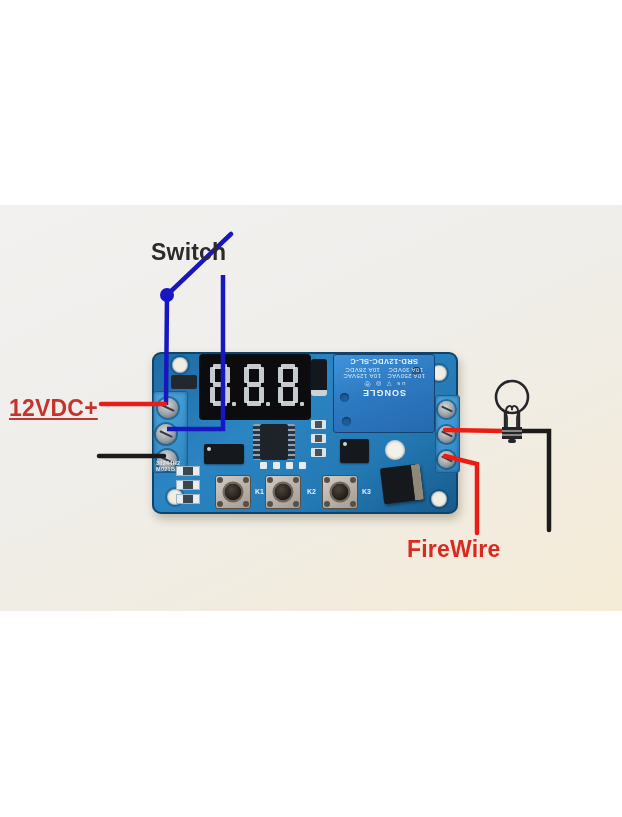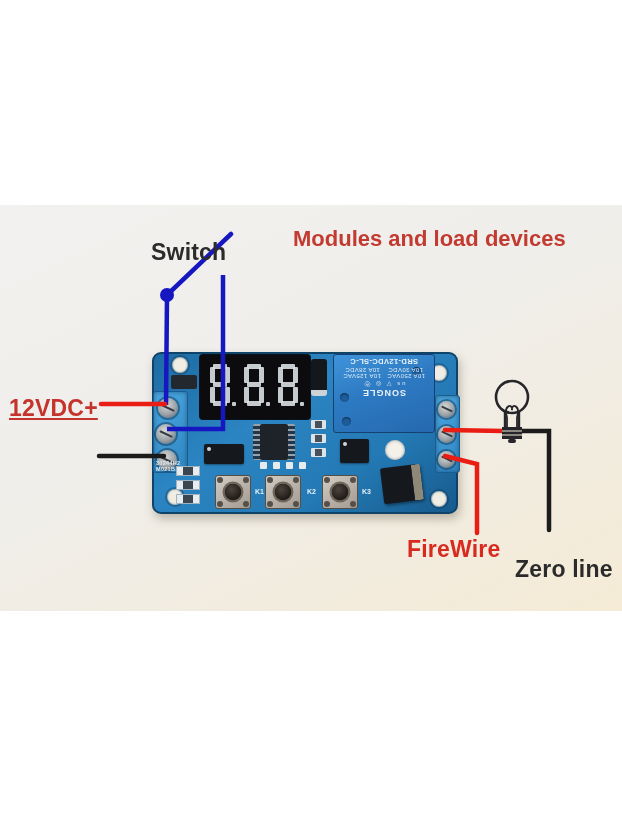--- a/index.html
+++ b/index.html
@@ -98,25 +98,23 @@
 
   .wires { position:absolute; left:0; top:0; width:622px; height:406px; z-index:4; pointer-events:none; }
 </style>
 </head>
 <body>
 
 <div class="photo">
 
   <div class="lbl black" style="left:151px; top:13px;">Switch</div>
   <div class="note">
-    <div>Modules and load devices</div>
   </div>
   <div class="lbl red" style="left:9px;   top:190px;text-decoration:underline;">12VDC+</div>
   <div class="lbl red" style="left:407px; top:331px; color:#d92a20;">FireWire</div>
-  <div class="lbl black" style="left:515px; top:330px;">Zero line</div>
 
   <div class="board">
     <div class="hole" style="left:18px; top:3px;"></div>
     <div class="hole" style="left:277px; top:11px;"></div>
     <div class="hole" style="left:13px; top:135px;"></div>
     <div class="hole" style="left:277px; top:137px;"></div>
 
     <div class="display7">
       <div class="digit" style="left:10px;">
           <i class="sa"></i>

